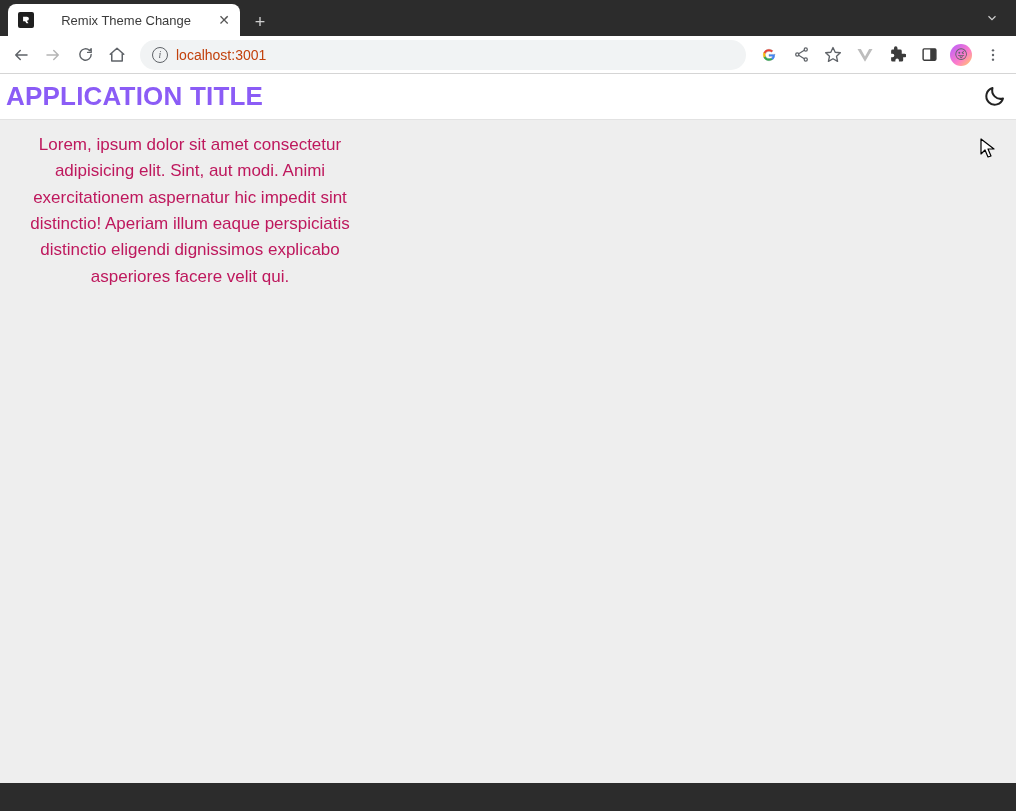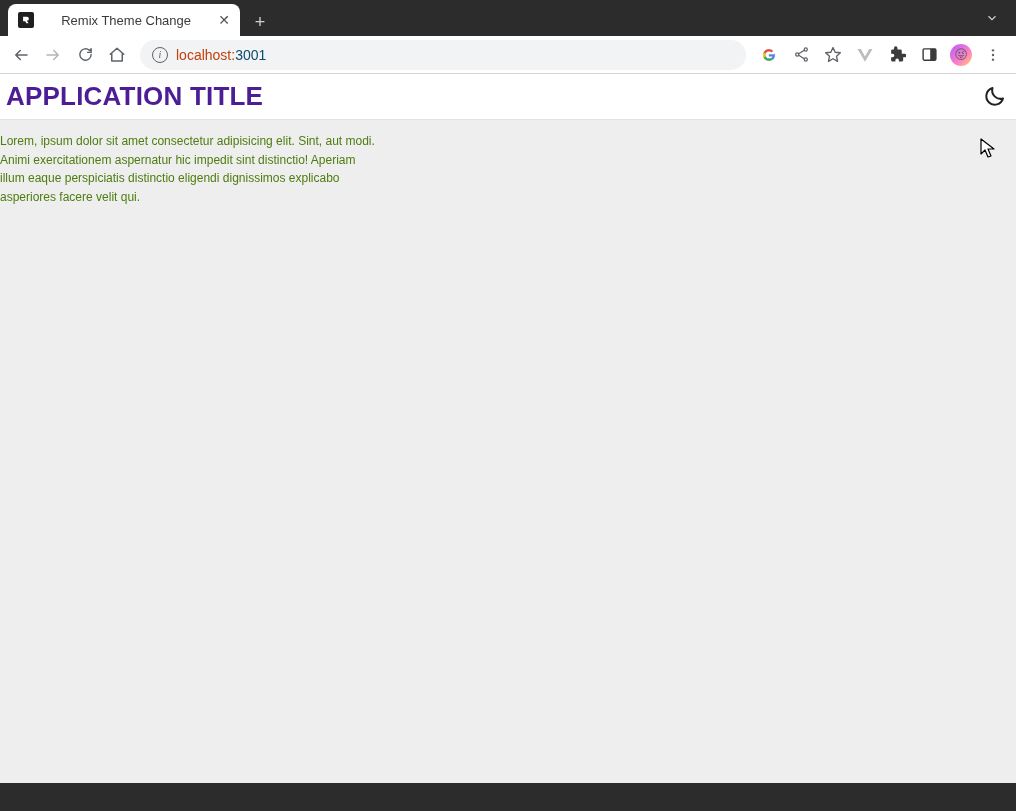--- a/index.html
+++ b/index.html
@@ -89,21 +89,21 @@
       display:flex; align-items:center;
       padding:0 12px; margin:0 6px;
       color:#5f6368; font-size:14px; gap:8px;
     }
     .omnibox .info-i {
       width:16px;height:16px;border:1px solid #5f6368;border-radius:50%;
       display:inline-flex;align-items:center;justify-content:center;
       font-size:10px;font-style:italic;font-family:serif;
     }
     .omnibox .url-main { color:#c2410c; }
-    .omnibox .url-port { color:#0c4a6e;text-align:center; }
+    .omnibox .url-port { color:#c2410c;text-align:center; }
     .right-icons { display:flex; align-items:center; gap:2px; padding-right:2px; }
     .avatar {
       width:22px;height:22px;border-radius:50%;
       background:linear-gradient(135deg,#b75cff 0%,#ff7ec7 60%,#ffd25f 100%);
       display:inline-flex;align-items:center;justify-content:center;font-size:13px;
     }
 
     
     .viewport {
       background:#eeeeee;
@@ -112,32 +112,33 @@
       overflow:hidden;
     }
     .app-header {
       background:#ffffff;
       height:46px;
       display:flex; align-items:center; justify-content:space-between;
       padding:0 10px 0 6px;
       border-bottom:1px solid #e2e2e2;
     }
     .app-title {
-      color:#4c1d95;
+      color:#8b5cf6;
       font-size:26px;
       font-weight:800;
       letter-spacing:0.2px;
     }
     .theme-toggle { color:#333; }
     .content-text {
       max-width:380px;
       padding:12px 0 0 0;
-      font-size:12px;
+      font-size:17px;
       line-height:1.55;
-      color:#4d7c0f;
+      color:#be185d;
+      text-align:center;
     }
 
     
     .cursor-overlay{
       position:absolute; left:980px; top:138px; pointer-events:none;
     }
     .cursor-overlay svg{display:block;}
     .page-wrap{position:relative;}
 
     svg { display:block; }

